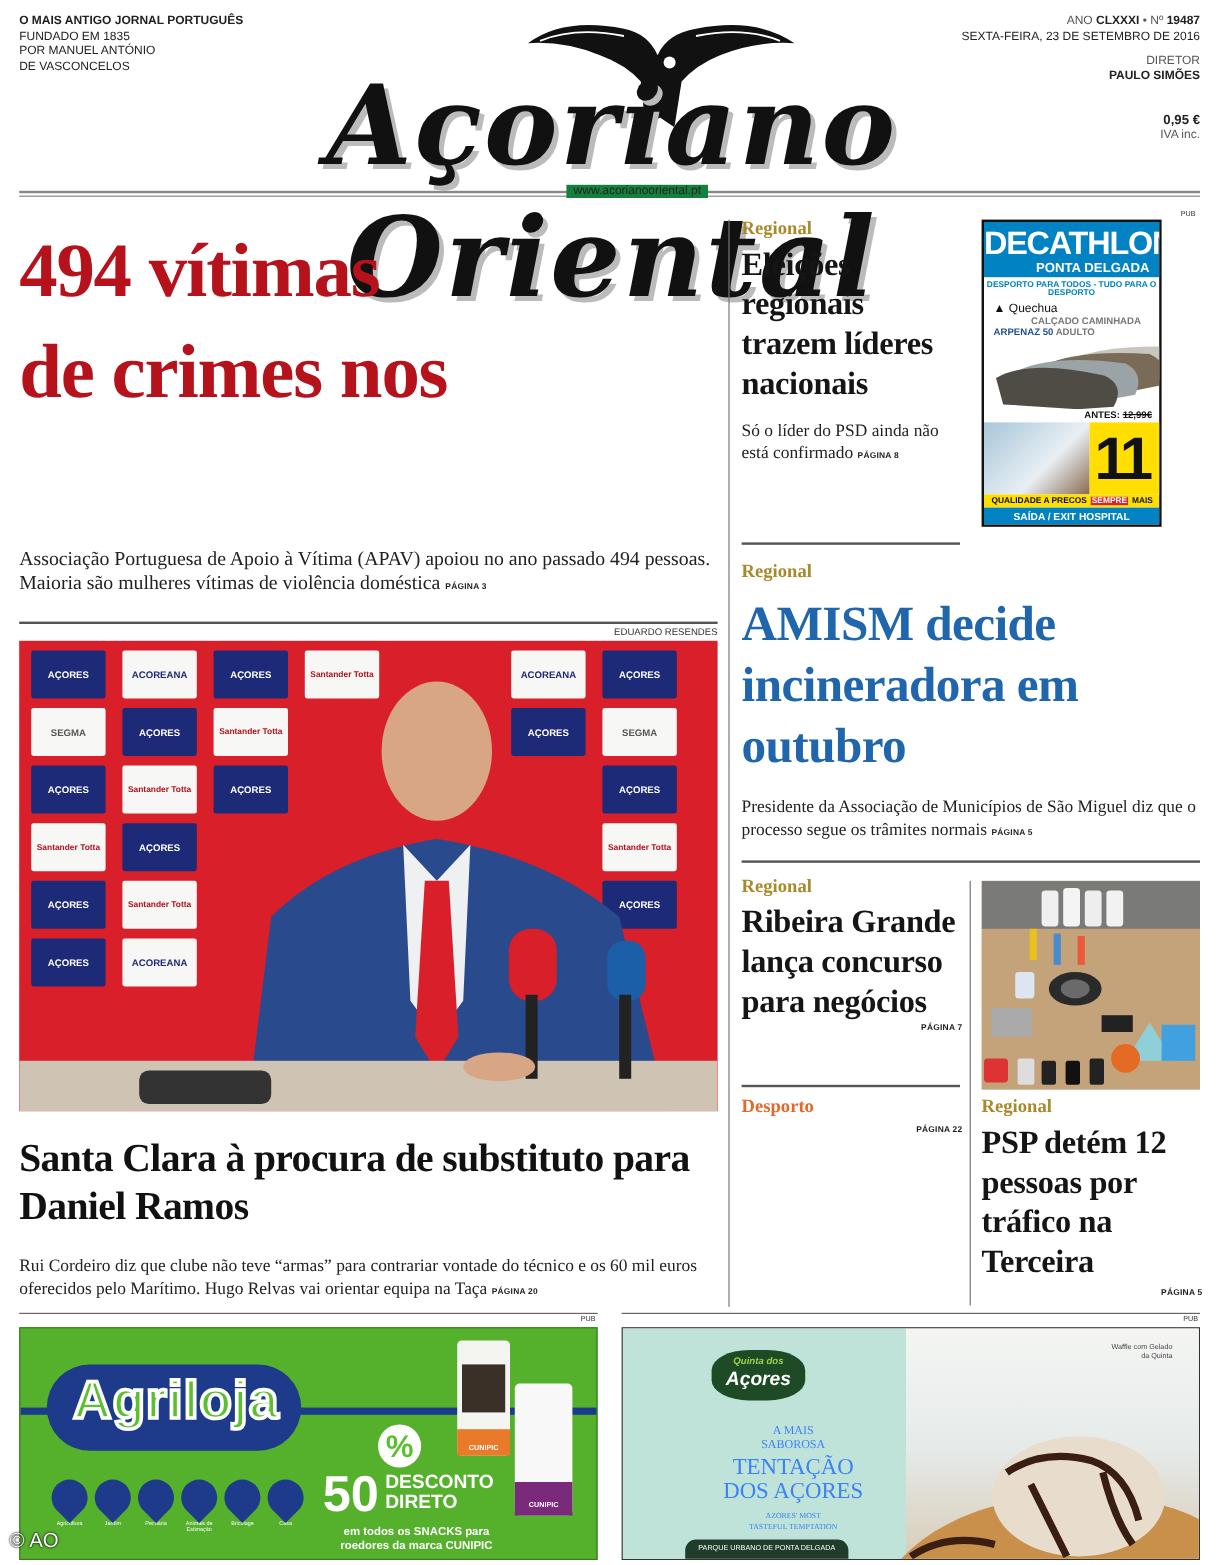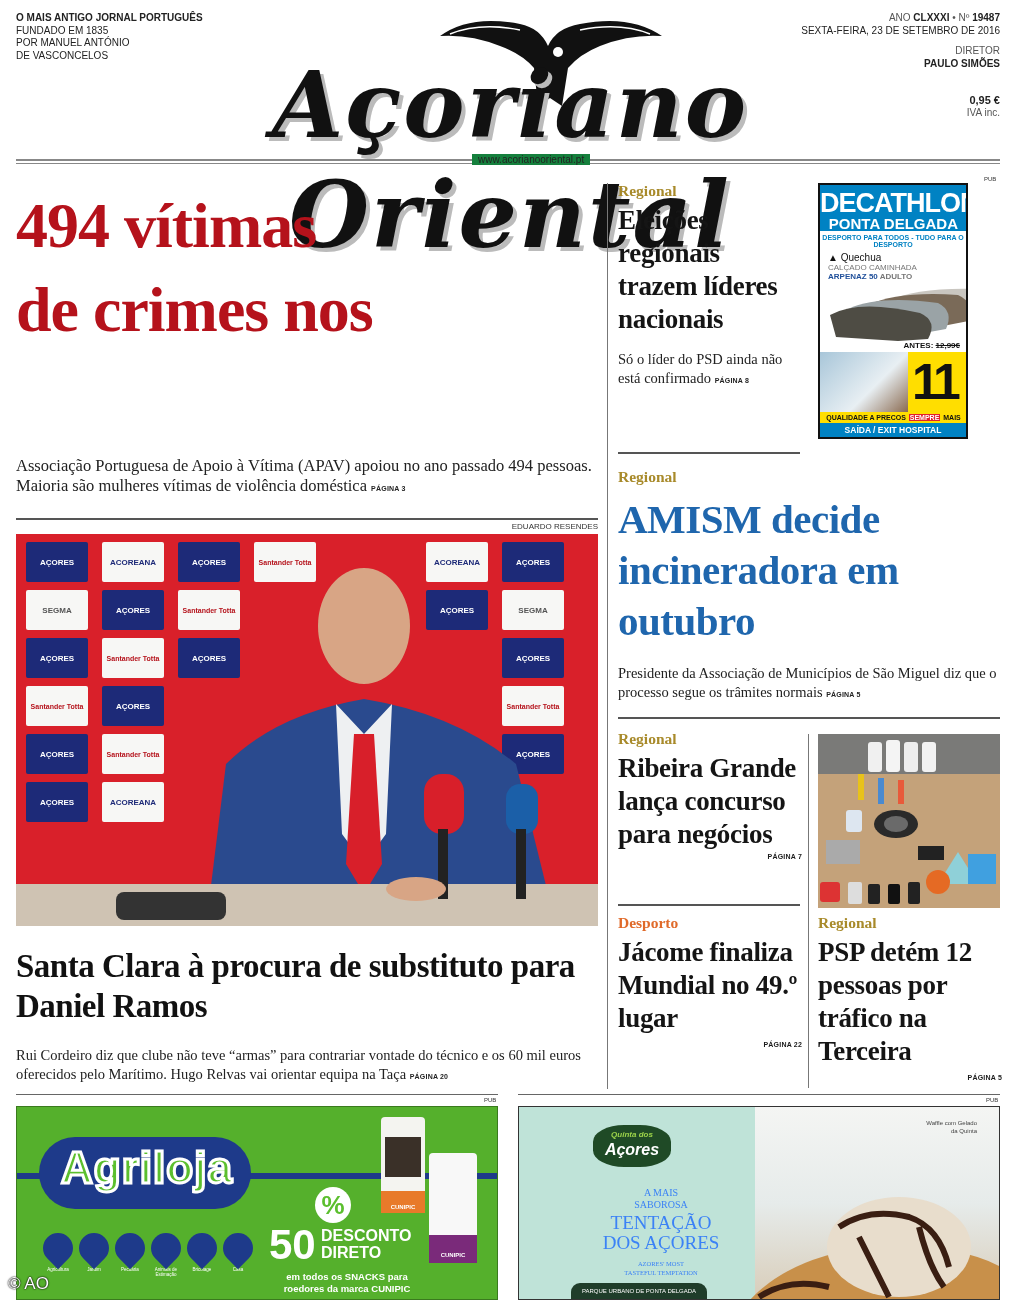--- a/index.html
+++ b/index.html
@@ -51,24 +51,24 @@
   .kicker.orange { color: #e06a2a; }
   .side-head { font-weight: bold; font-size: 27px; line-height: 33px; color: #151515; letter-spacing: -0.3px; }
   .side-text { font-size: 14.5px; line-height: 19px; color: #222; }
 
   .amism-head { left: 618px; top: 494px; width: 400px; color: #1f66ad; font-weight: bold; font-size: 41px; line-height: 51px; letter-spacing: -0.5px; }
 
   
   .deca { left: 818px; top: 183px; width: 150px; height: 256px; border: 2px solid #111; background: #fff; overflow: hidden; }
   .deca .top { background: #0082c3; height: 46px; color: #fff; text-align: center; }
   .deca .brand { font-weight: bold; font-size: 27px; letter-spacing: -1px; line-height: 32px; padding-top: 2px; }
-  .deca .city { font-weight: bold; font-size: 15px; text-align: right; padding-right: 8px; line-height: 10px; }
+  .deca .city { font-weight: bold; font-size: 11px; text-align: right; padding-right: 8px; line-height: 10px; }
   .deca .tag { font-size: 7px; font-weight: bold; color: #0082c3; text-align: center; margin-top: 3px; }
   .deca .quechua { font-size: 10px; padding-left: 8px; margin-top: 4px; color: #111; }
-  .deca .prod1 { font-size: 8px; padding-left: 8px; color: #777; font-weight: normal; line-height: 9px; }
+  .deca .prod1 { font-size: 8px; padding-left: 24px; color: #777; font-weight: bold; line-height: 9px; text-align: center; }
   .deca .prod2 { font-size: 8px; padding-left: 8px; color: #1f4f9a; font-weight: bold; line-height: 9px; }
   .deca .shoes { position: absolute; left: 8px; top: 96px; width: 168px; height: 60px; }
   .deca .antes { position: absolute; right: 6px; top: 156px; font-size: 8px; font-weight: bold; color: #111; }
   .deca .people { position: absolute; left: 0; top: 167px; width: 88px; height: 60px; background: linear-gradient(135deg,#a8c6d9,#e8eff3 60%,#8a6a50); }
   .deca .price { position: absolute; left: 88px; top: 167px; width: 92px; height: 60px; background: #ffde00; color: #111; font-weight: bold; }
   .deca .price .big { position: absolute; left: 4px; top: 2px; font-size: 50px; line-height: 56px; letter-spacing: -4px; }
   .deca .price .cents { position: absolute; right: 4px; top: 2px; font-size: 18px; line-height: 20px; margin-left: 12px; }
   .deca .price .eur { position: absolute; right: 6px; top: 22px; font-size: 30px; line-height: 34px; }
   .deca .qual { position: absolute; left: 0; top: 227px; width: 100%; height: 11px; background: #ffde00; font-size: 7px; font-weight: bold; text-align: center; line-height: 11px; color: #111; }
   .deca .qual span { background: #e3202a; color: #fff; padding: 0 1px; }
@@ -258,21 +258,20 @@
     <rect x="50" y="150" width="12" height="20" rx="2" fill="#222"></rect>
     <rect x="70" y="150" width="12" height="20" rx="2" fill="#111"></rect>
     <rect x="90" y="148" width="12" height="22" rx="2" fill="#222"></rect>
     <rect x="2" y="148" width="20" height="20" rx="3" fill="#d33"></rect>
     <rect x="150" y="120" width="28" height="30" fill="#40a0e0"></rect>
   </svg>
 </div>
 
 <div class="abs" style="left:618px; top:914px; width:184px;">
   <div class="kicker orange lserif">Desporto</div>
-  <div class="side-head lserif" style="margin-top:4px">Jácome finaliza Mundial no 49.º lugar</div>
   <div class="pg" style="text-align:right; margin-top:6px">PÁGINA 22</div>
 </div>
 
 <div class="abs" style="left:818px; top:914px; width:184px;">
   <div class="kicker lserif">Regional</div>
   <div class="side-head lserif" style="margin-top:4px">PSP detém 12 pessoas por tráfico na Terceira</div>
   <div class="pg" style="text-align:right; margin-top:6px">PÁGINA 5</div>
 </div>
 
 <div class="abs hrule" style="left:16px; top:1094px; width:482px; height:1px; background:#666"></div>

